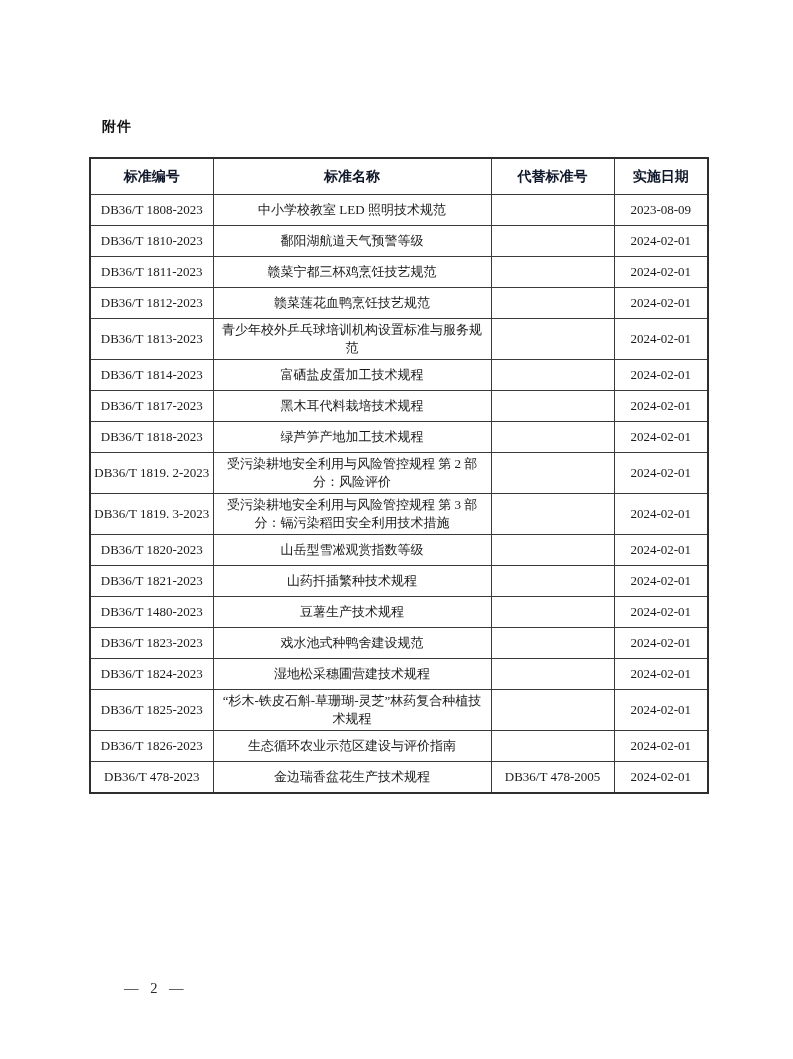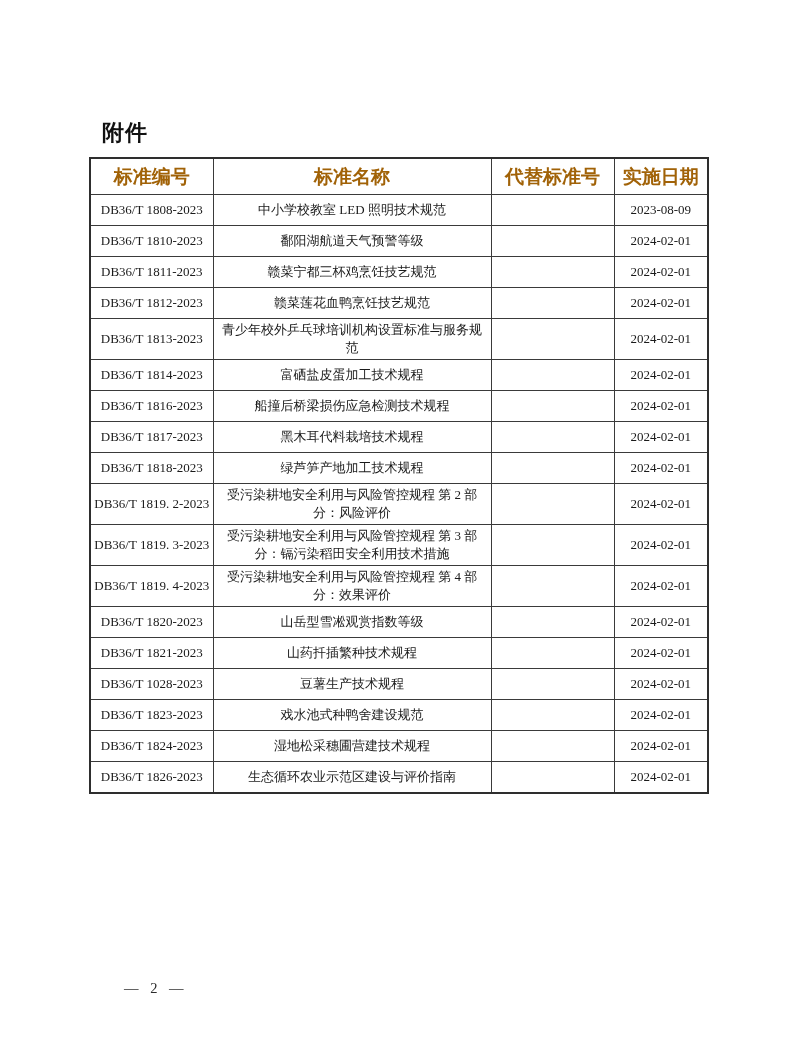--- a/index.html
+++ b/index.html
@@ -16,21 +16,21 @@
     font-family: "Liberation Serif", serif;
     color: #1a1a1a;
     overflow: hidden;
   }
   .attachment {
     position: absolute;
     left: 102px;
     top: 118px;
     font-family: Liberation Mono, monospace;
     font-weight: bold;
-    font-size: 22px;
+    font-size: 14px;
     color: #111;
     letter-spacing: 1px;
   }
   table.standards {
     position: absolute;
     left: 89px;
     top: 157px;
     width: 618px;
     border-collapse: collapse;
     table-layout: fixed;
@@ -40,22 +40,22 @@
   table.standards td {
     border: 1px solid #3a3a3a;
     text-align: center;
     vertical-align: middle;
     padding: 2px 3px;
     overflow: hidden;
   }
   table.standards th {
     font-family: "Liberation Sans", sans-serif;
     font-weight: bold;
-    font-size: 19px;
-    color: #a16207;
+    font-size: 14px;
+    color: #0f172a;
     height: 31px;
   }
   table.standards td {
     font-size: 13px;
     line-height: 18px;
     height: 26px;
   }
   td.code, td.replaces {
     font-size: 12.5px;
     white-space: nowrap;
@@ -133,26 +133,20 @@
           <td class="replaces"></td>
           <td class="date">2024-02-01</td>
         </tr>
         <tr>
           <td class="code">DB36/T 1814-2023</td>
           <td class="name">富硒盐皮蛋加工技术规程</td>
           <td class="replaces"></td>
           <td class="date">2024-02-01</td>
         </tr>
         <tr>
-          <td class="code">DB36/T 1816-2023</td>
-          <td class="name">船撞后桥梁损伤应急检测技术规程</td>
-          <td class="replaces"></td>
-          <td class="date">2024-02-01</td>
-        </tr>
-        <tr>
           <td class="code">DB36/T 1817-2023</td>
           <td class="name">黑木耳代料栽培技术规程</td>
           <td class="replaces"></td>
           <td class="date">2024-02-01</td>
         </tr>
         <tr>
           <td class="code">DB36/T 1818-2023</td>
           <td class="name">绿芦笋产地加工技术规程</td>
           <td class="replaces"></td>
           <td class="date">2024-02-01</td>
@@ -163,59 +157,65 @@
           <td class="replaces"></td>
           <td class="date">2024-02-01</td>
         </tr>
         <tr>
           <td class="code">DB36/T 1819. 3-2023</td>
           <td class="name">受污染耕地安全利用与风险管控规程 第 3 部分：镉污染稻田安全利用技术措施</td>
           <td class="replaces"></td>
           <td class="date">2024-02-01</td>
         </tr>
         <tr>
-          <td class="code">DB36/T 1819. 4-2023</td>
-          <td class="name">受污染耕地安全利用与风险管控规程 第 4 部分：效果评价</td>
-          <td class="replaces"></td>
-          <td class="date">2024-02-01</td>
-        </tr>
-        <tr>
           <td class="code">DB36/T 1820-2023</td>
           <td class="name">山岳型雪凇观赏指数等级</td>
           <td class="replaces"></td>
           <td class="date">2024-02-01</td>
         </tr>
         <tr>
           <td class="code">DB36/T 1821-2023</td>
           <td class="name">山药扦插繁种技术规程</td>
           <td class="replaces"></td>
           <td class="date">2024-02-01</td>
         </tr>
         <tr>
-          <td class="code">DB36/T 1028-2023</td>
+          <td class="code">DB36/T 1480-2023</td>
           <td class="name">豆薯生产技术规程</td>
           <td class="replaces"></td>
           <td class="date">2024-02-01</td>
         </tr>
         <tr>
           <td class="code">DB36/T 1823-2023</td>
           <td class="name">戏水池式种鸭舍建设规范</td>
           <td class="replaces"></td>
           <td class="date">2024-02-01</td>
         </tr>
         <tr>
           <td class="code">DB36/T 1824-2023</td>
           <td class="name">湿地松采穗圃营建技术规程</td>
           <td class="replaces"></td>
           <td class="date">2024-02-01</td>
         </tr>
         <tr>
+          <td class="code">DB36/T 1825-2023</td>
+          <td class="name">“杉木-铁皮石斛-草珊瑚-灵芝”林药复合种植技术规程</td>
+          <td class="replaces"></td>
+          <td class="date">2024-02-01</td>
+        </tr>
+        <tr>
           <td class="code">DB36/T 1826-2023</td>
           <td class="name">生态循环农业示范区建设与评价指南</td>
           <td class="replaces"></td>
           <td class="date">2024-02-01</td>
         </tr>
+        <tr>
+          <td class="code">DB36/T 478-2023</td>
+          <td class="name">金边瑞香盆花生产技术规程</td>
+          <td class="replaces">DB36/T 478-2005</td>
+          <td class="date">2024-02-01</td>
+        </tr>
       </tbody>
   </table>
 
   <div class="page-number">— 2 —</div>
 
 </div>
 
 </body></html>

